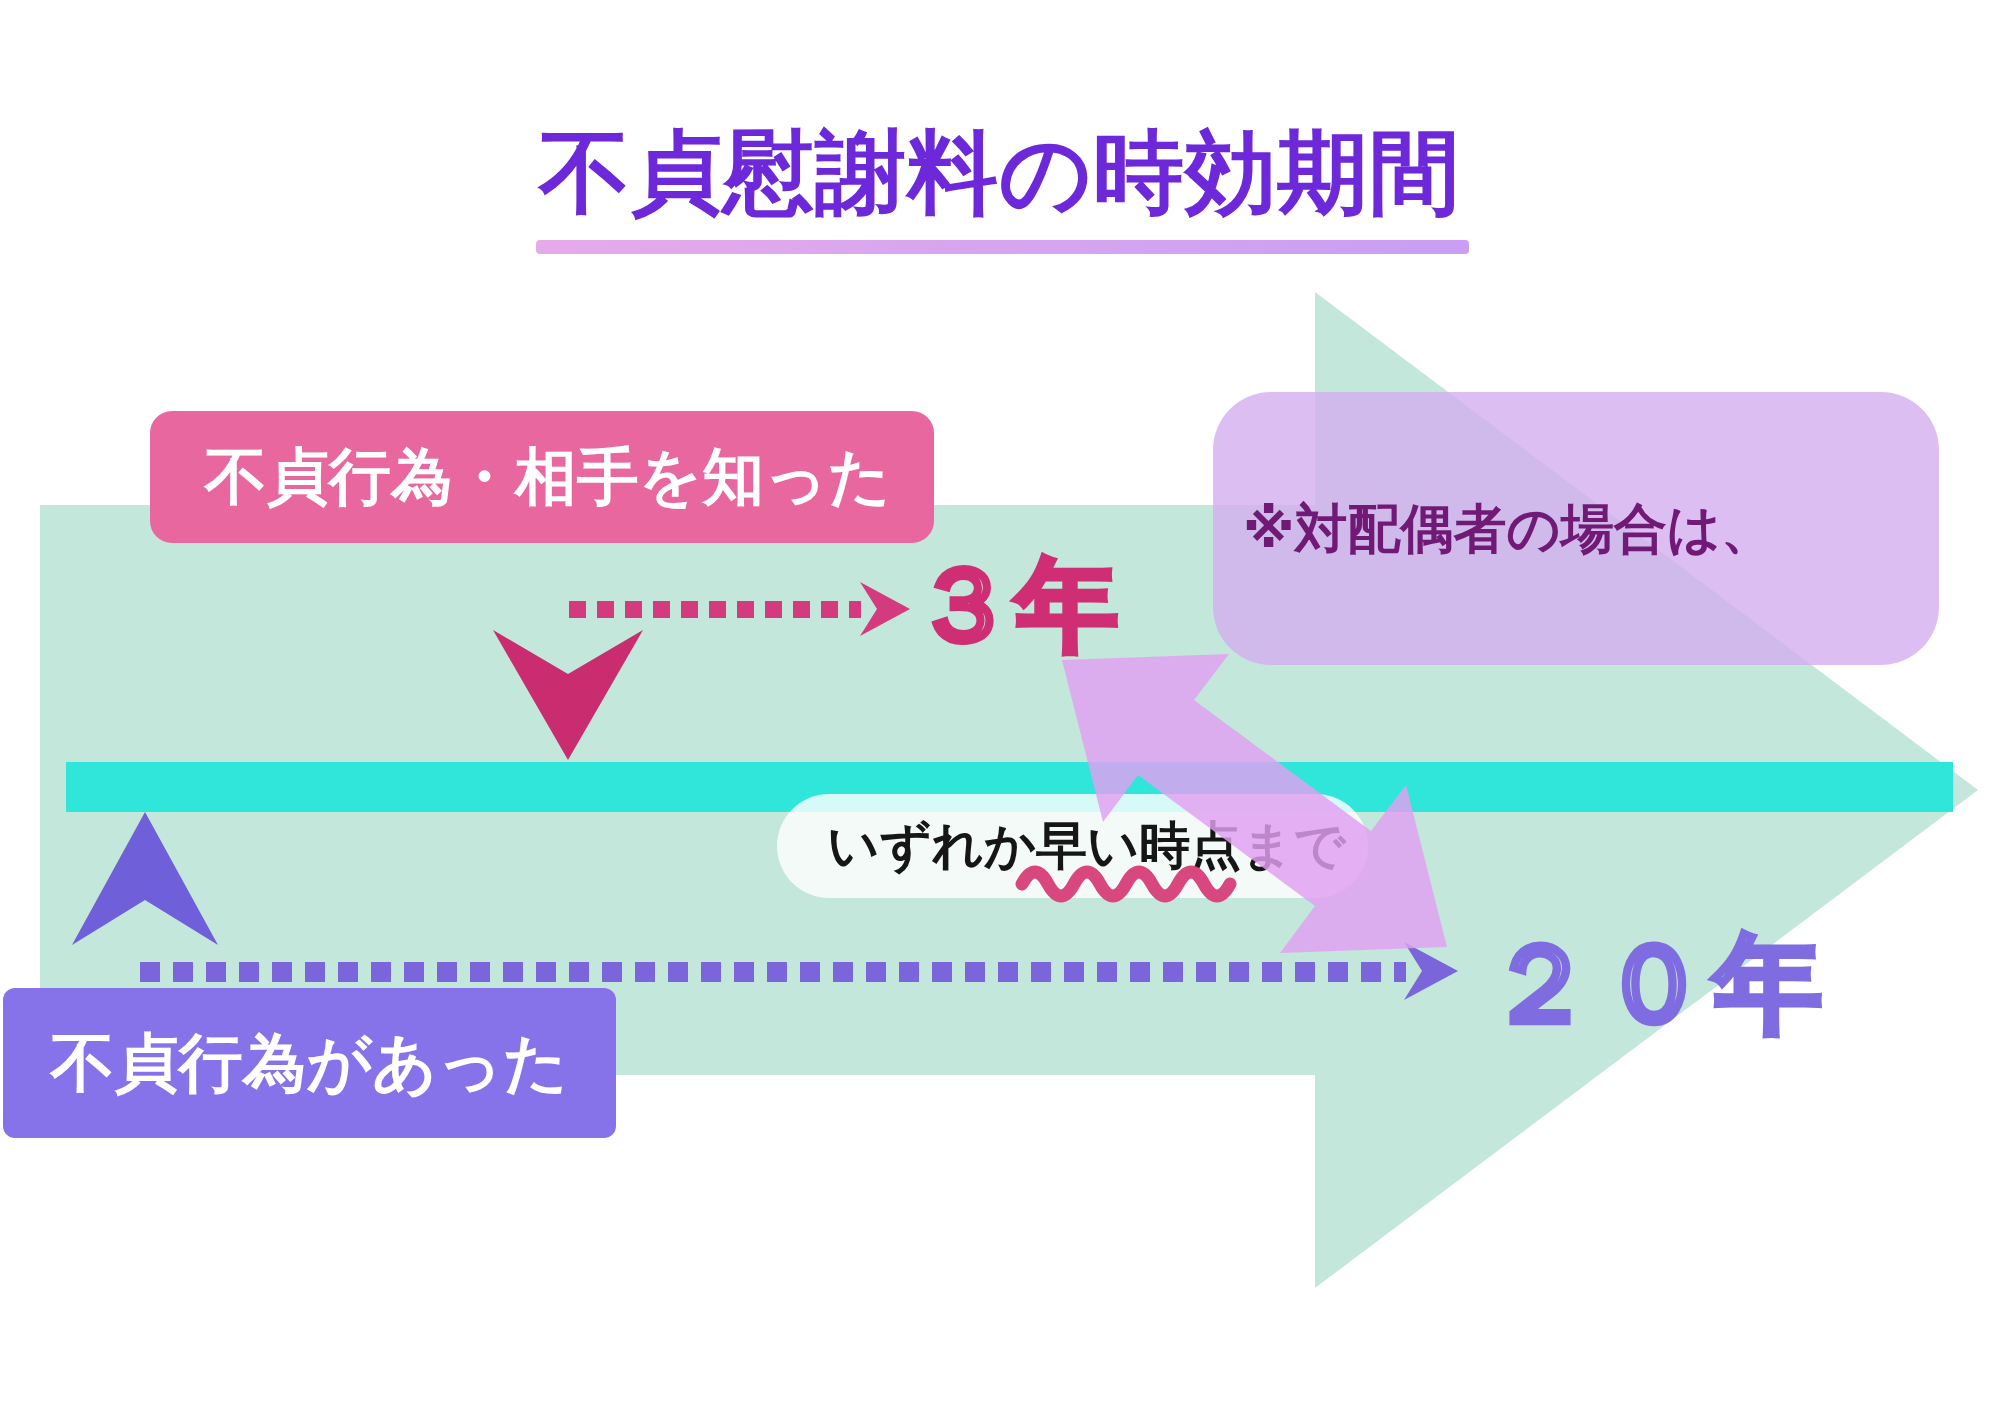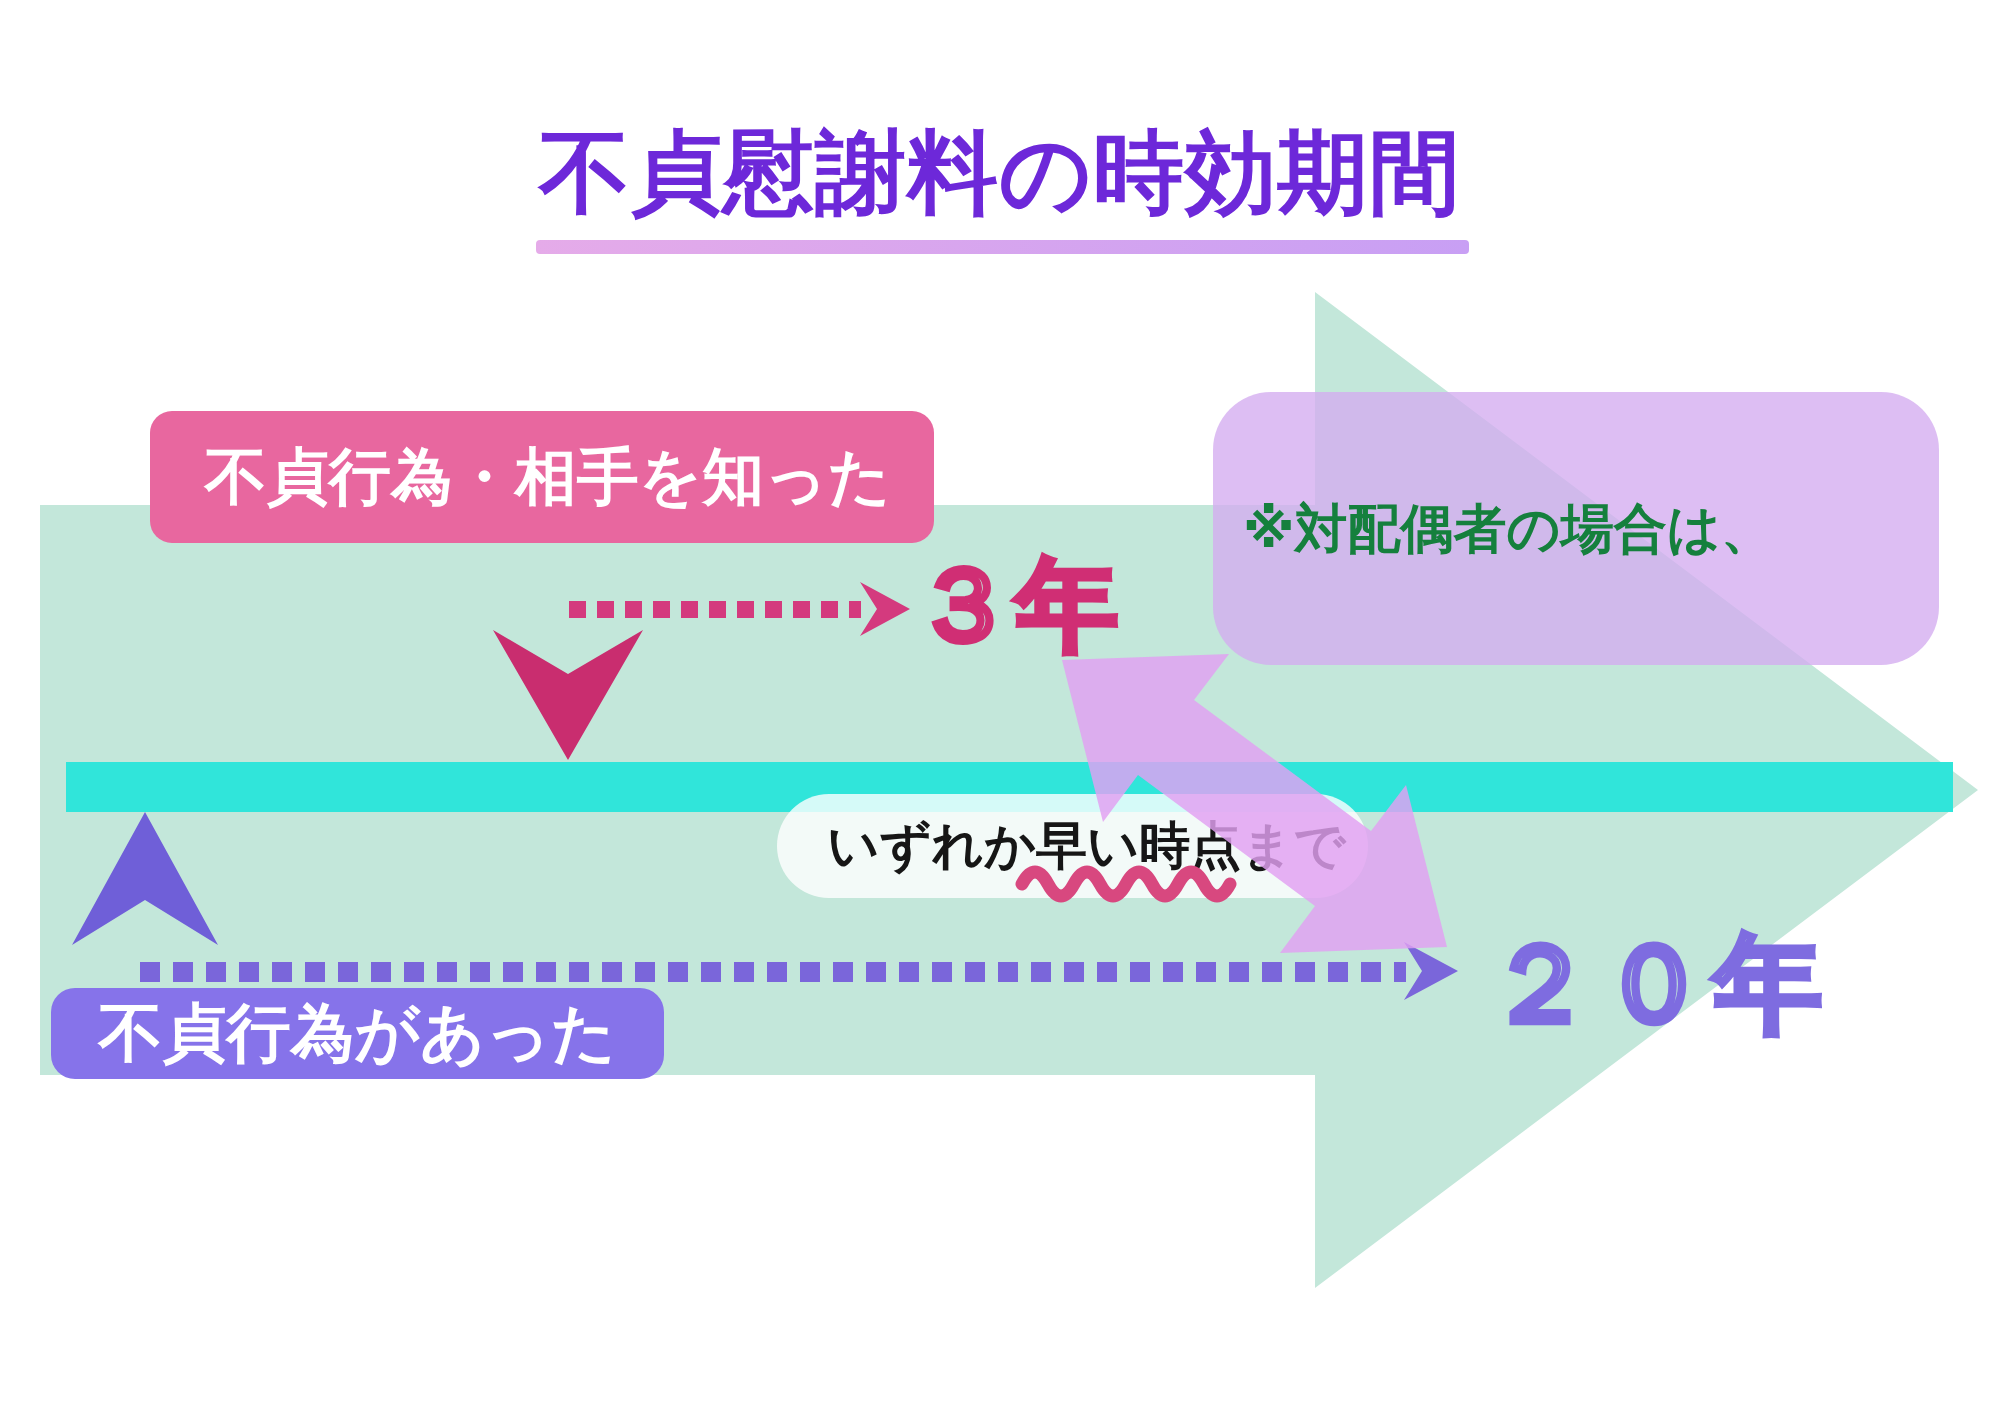--- a/index.html
+++ b/index.html
@@ -33,40 +33,40 @@
     background:repeating-linear-gradient(90deg,#7a66da 0 20px,transparent 20px 33px);
   }
 
   
   #knew-box{
     left:150px;top:411px;width:772px;height:132px;border-radius:22px;background:#e8679f;
     display:flex;align-items:center;justify-content:center;z-index:4;padding-left:12px;
   }
   #knew-box span{font-size:62px;font-weight:800;color:#ffffff;white-space:nowrap;}
   #occurred-box{
-    left:3px;top:988px;width:613px;height:91px;border-radius:24px;background:#8673ea;
-    display:flex;align-items:center;justify-content:center;z-index:4;margin-left:48px;
+    left:3px;top:988px;width:613px;height:150px;border-radius:12px;background:#8673ea;
+    display:flex;align-items:center;justify-content:center;z-index:4;
   }
   #occurred-box span{font-size:64px;font-weight:800;color:#ffffff;white-space:nowrap;}
 
   
   #deadline-pill{
     left:777px;top:794px;width:591px;height:104px;border-radius:52px;
     background:rgba(255,255,255,0.8);display:flex;align-items:center;justify-content:center;z-index:5;
   }
   #deadline-pill span{font-size:51px;font-weight:700;color:#161616;white-space:nowrap;margin-left:28px;}
 
   
   #note-box{
     left:1213px;top:392px;width:726px;height:273px;border-radius:58px;
     background:rgba(211,172,240,0.78);
     display:flex;flex-direction:column;justify-content:center;row-gap:26px;
     padding-left:30px;box-sizing:border-box;z-index:7;
   }
-  #note-box span{font-size:53px;font-weight:800;color:#15803d;white-space:nowrap;line-height:1;}
+  #note-box span{font-size:53px;font-weight:800;color:#701a75;white-space:nowrap;line-height:1;}
 
   .z1{z-index:1;} .z3{z-index:3;} .z5{z-index:5;} .z6{z-index:6;}
 
   .outline-year{
     font-family:"DejaVu Sans","Liberation Sans",sans-serif;
     font-weight:800;fill:none;
   }
 </style>
 </head>
 <body>

